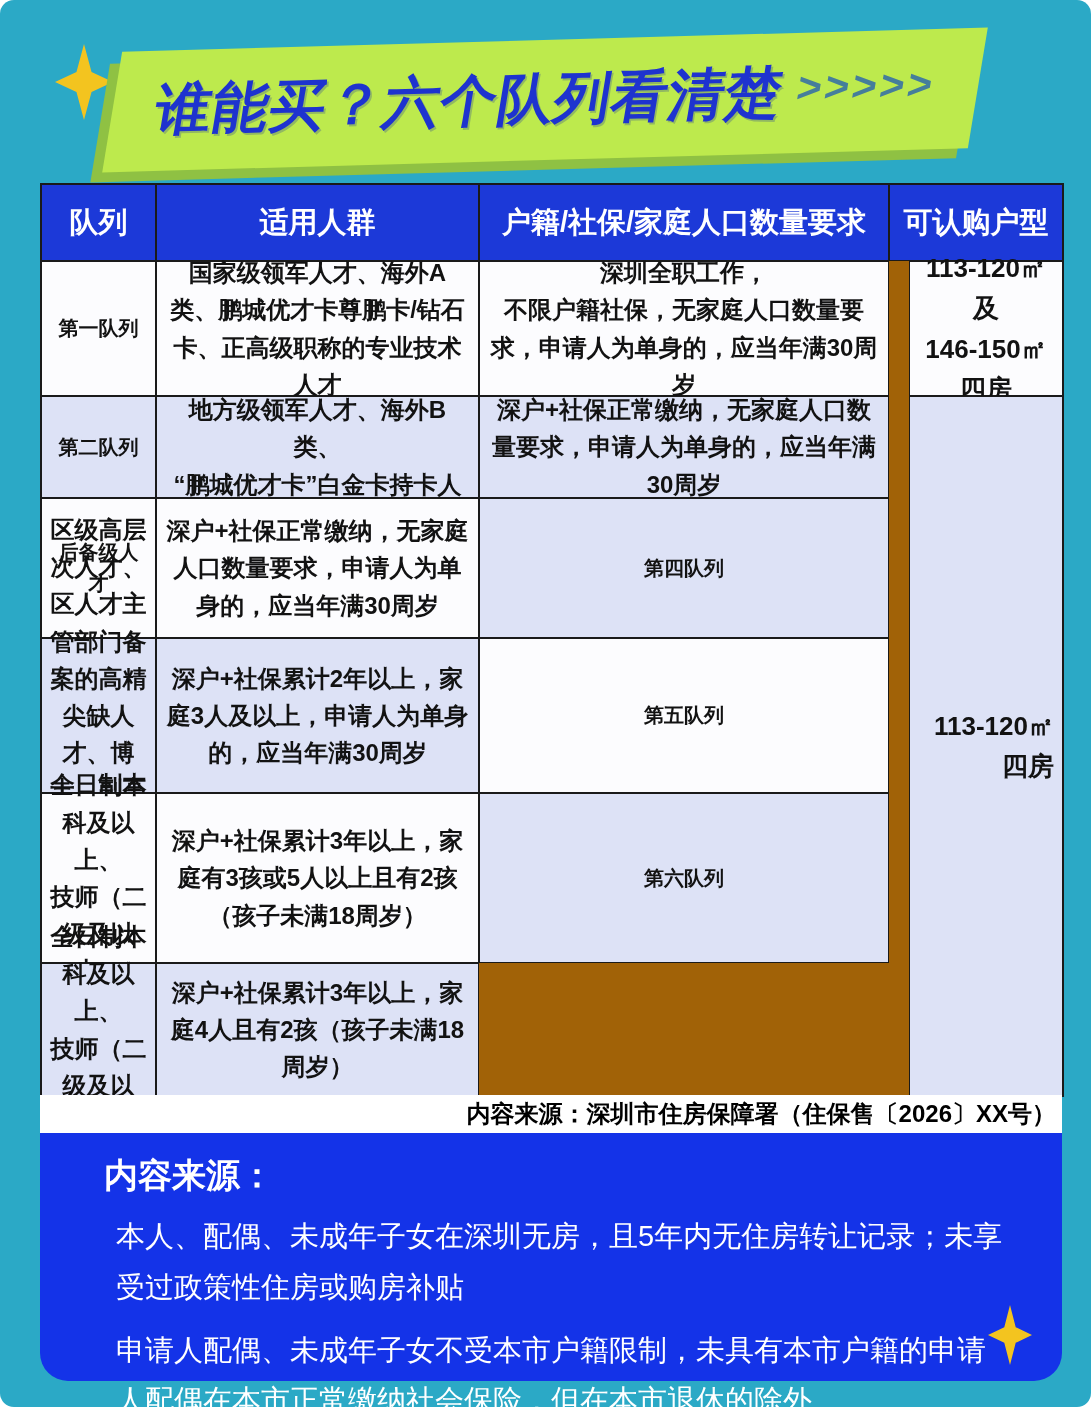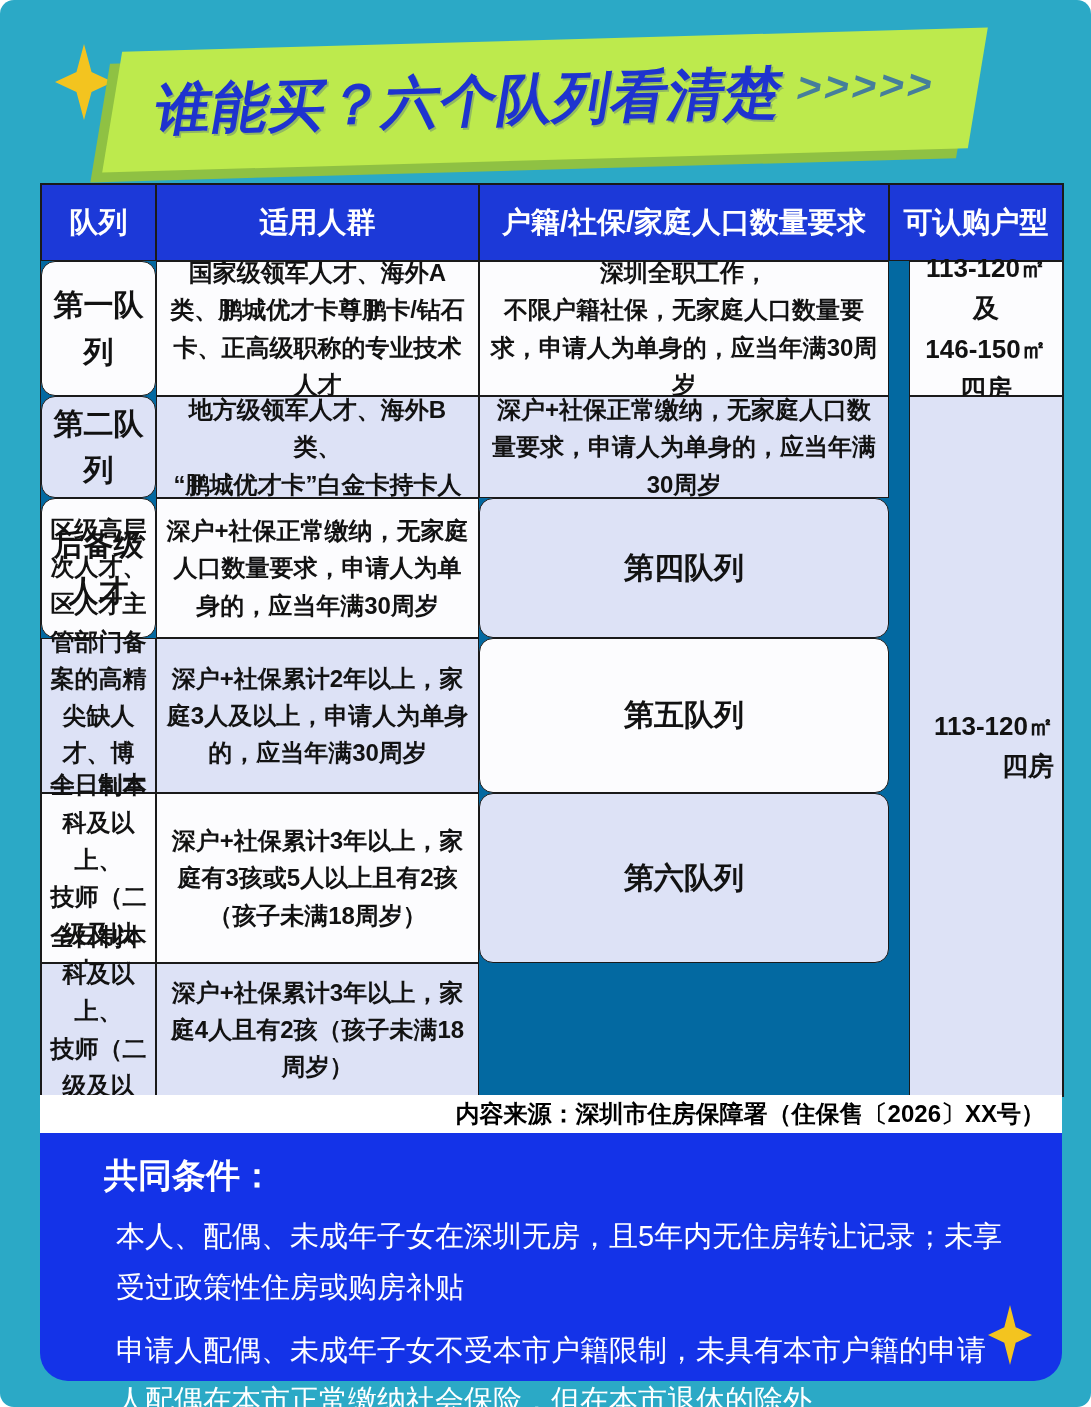--- a/index.html
+++ b/index.html
@@ -12,35 +12,35 @@
   .sparkle.top{position:absolute;left:55px;top:44px;width:58px;height:76px;}
   .banner-shadow{position:absolute;left:100px;top:52px;width:866px;height:118px;background:#8FC143;transform:rotate(-1.6deg) skewX(-11deg);}
   .banner{position:absolute;left:112px;top:40px;width:866px;height:120px;background:#BDEA4D;transform:rotate(-1.6deg) skewX(-11deg);display:flex;align-items:center;justify-content:center;}
   .banner-title{color:#1E33CF;font-size:56px;font-weight:900;letter-spacing:1px;white-space:nowrap;text-shadow:2px 2px 0 rgba(20,40,160,.25);}
   .banner-arrows{color:#457E9B;font-size:42px;font-weight:900;letter-spacing:3px;margin-left:14px;margin-top:-10px;white-space:nowrap;}
 
   
   .qtable{position:absolute;left:40px;top:183px;width:1022px;display:grid;
           grid-template-columns:115px 323px 410px 174px;
           grid-template-rows:77px 135px 102px 140px 155px 170px 133px;
-          border:1px solid #1a1a1a;background:#0369a1;}
+          border:1px solid #1a1a1a;background:#a16207;}
   .cell{border:1px solid #1a1a1a;display:flex;align-items:center;justify-content:center;
         text-align:center;white-space:pre-line;font-weight:700;color:#121212;
         font-size:24px;line-height:1.55;padding:4px 8px;box-sizing:border-box;}
   .cell.head{background:#1C39D8;color:#ffffff;font-size:29px;line-height:1.2;padding:4px 2px;}
   .cell.white{background:#FCFCFE;}
   .cell.lav{background:#DDE2F6;}
-  .cell.queue{font-size:30px;border-radius:14px;}
+  .cell.queue{font-size:20px;}
   .cell.housing{font-size:26px;margin-left:20px;}
   .cell.merged{grid-area:3 / 4 / 8 / 5;text-align:right;}
 
   
   .source{position:absolute;left:40px;top:1095px;width:1022px;height:38px;background:#ffffff;
           box-sizing:border-box;display:flex;align-items:center;justify-content:flex-end;
-          padding-right:17px;font-size:24px;font-weight:700;color:#000;}
+          padding-right:6px;font-size:24px;font-weight:700;color:#000;}
 
   
   .footer{position:absolute;left:40px;top:1133px;width:1022px;height:248px;background:#1433E8;
           border-radius:0 0 28px 28px;box-sizing:border-box;color:#ffffff;
           padding:16px 40px 0 64px;}
   .footer-heading{font-size:34px;font-weight:800;margin:4px 0 8px 0;}
   .footer p{margin:12px;font-size:29px;font-weight:500;line-height:1.75;white-space:pre-line;}
   .sparkle.bottom{position:absolute;right:30px;bottom:16px;width:44px;height:60px;}
 </style>
 </head>
@@ -91,19 +91,19 @@
 
     <div class="cell lav queue">第六队列</div>
     <div class="cell lav">全日制本科及以上、
 技师（二级及以上）</div>
     <div class="cell lav">深户+社保累计3年以上，家庭4人且有2孩（孩子未满18周岁）</div>
   </div>
 
   <div class="source">内容来源：深圳市住房保障署（住保售〔2026〕XX号）</div>
 
   <div class="footer">
-    <div class="footer-heading">共同条件：</div>
+    <div class="footer-heading">内容来源：</div>
     <p>本人、配偶、未成年子女在深圳无房，且5年内无住房转让记录；未享受过政策性住房或购房补贴</p>
     <p>申请人配偶、未成年子女不受本市户籍限制，未具有本市户籍的申请人配偶在本市正常缴纳社会保险，但在本市退休的除外</p>
     <span class="sparkle bottom"></span>
   </div>
 
 </div>
 
 </body></html>

